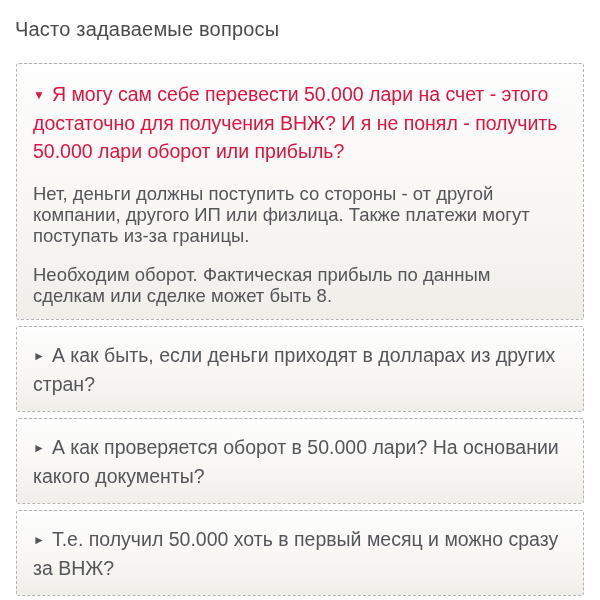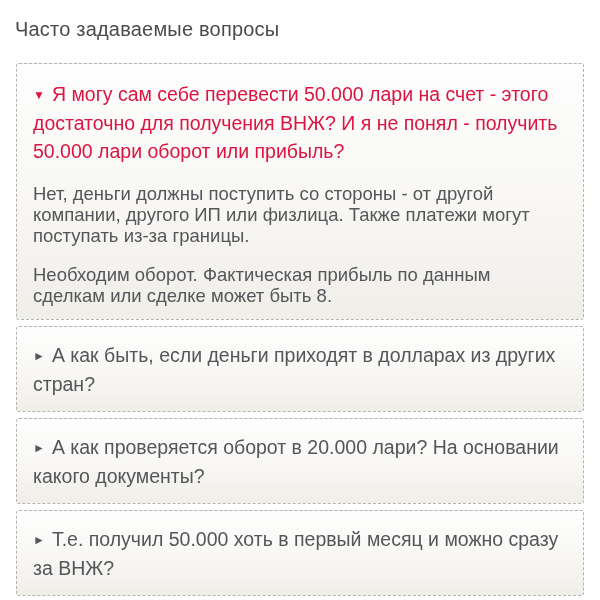--- a/index.html
+++ b/index.html
@@ -83,21 +83,21 @@
   </section>
 
   <section class="faq-item collapsed">
     <h2 class="question">
       <span class="arrow">►</span><span class="q-text">А как быть, если деньги приходят в долларах из других стран?</span>
     </h2>
   </section>
 
   <section class="faq-item collapsed">
     <h2 class="question">
-      <span class="arrow">►</span><span class="q-text">А как проверяется оборот в 20.000 лари? На основании какого документы?</span>
+      <span class="arrow">►</span><span class="q-text">А как проверяется оборот в 50.000 лари? На основании какого документы?</span>
     </h2>
   </section>
 
   <section class="faq-item collapsed">
     <h2 class="question">
       <span class="arrow">►</span><span class="q-text">Т.е. получил 50.000 хоть в первый месяц и можно сразу за ВНЖ?</span>
     </h2>
   </section>
 
 </div>

